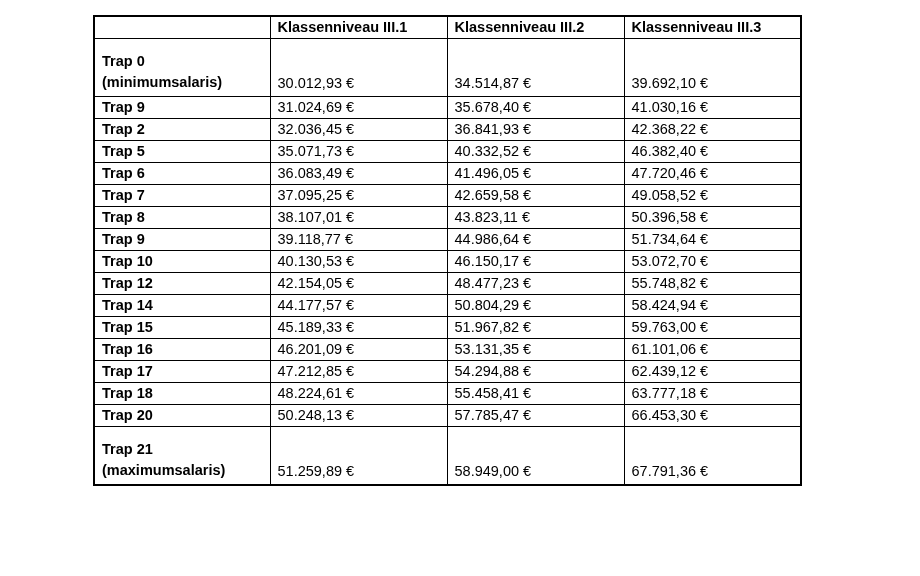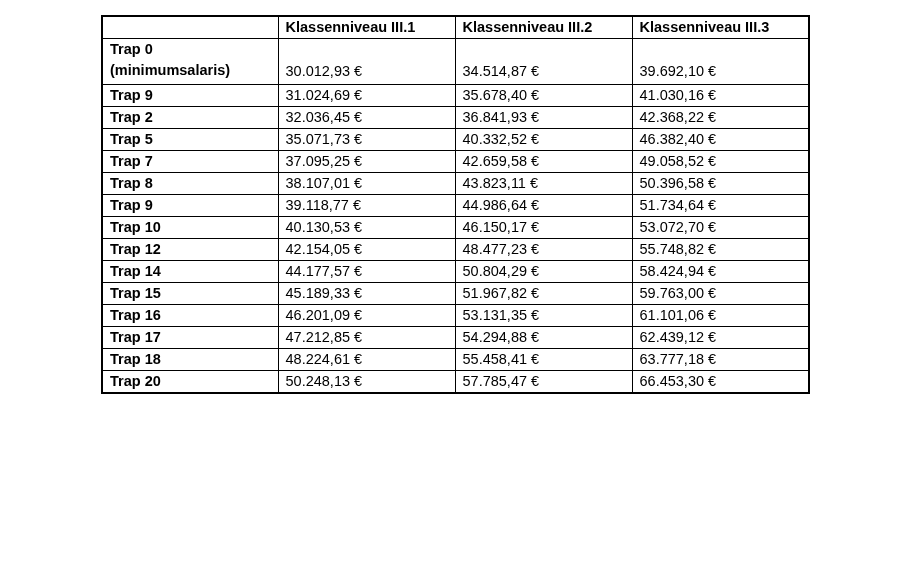--- a/index.html
+++ b/index.html
@@ -9,21 +9,21 @@
   }
   body {
     width: 920px;
     height: 576px;
     position: relative;
     font-family: "Liberation Sans", sans-serif;
     color: #000000;
   }
   .table-wrap {
     position: absolute;
-    left: 101px;
+    left: 93px;
     top: 15px;
   }
   table {
     border-collapse: collapse;
     table-layout: fixed;
     width: 707px;
     border: 2px solid #000000;
   }
   col.c0 { width: 176px; }
   col.c1 { width: 177px; }
@@ -46,21 +46,21 @@
   td.label {
     font-weight: bold;
   }
   tr.double td {
     height: 43px;
     vertical-align: bottom;
     padding-bottom: 2px;
   }
   tr.double td.label {
     vertical-align: top;
-    padding-top: 0;
+    padding-top: 12px;
   }
 </style>
 </head>
 <body>
 
 <div class="table-wrap">
   <table>
     <colgroup>
       <col class="c0">
         <col class="c1">
@@ -95,20 +95,26 @@
           <td class="label">Trap 2</td>
           <td>32.036,45 €</td>
           <td>36.841,93 €</td>
           <td>42.368,22 €</td>
         </tr>
         <tr>
           <td class="label">Trap 5</td>
           <td>35.071,73 €</td>
           <td>40.332,52 €</td>
           <td>46.382,40 €</td>
+        </tr>
+        <tr>
+          <td class="label">Trap 6</td>
+          <td>36.083,49 €</td>
+          <td>41.496,05 €</td>
+          <td>47.720,46 €</td>
         </tr>
         <tr>
           <td class="label">Trap 7</td>
           <td>37.095,25 €</td>
           <td>42.659,58 €</td>
           <td>49.058,52 €</td>
         </tr>
         <tr>
           <td class="label">Trap 8</td>
           <td>38.107,01 €</td>
@@ -162,15 +168,24 @@
           <td>48.224,61 €</td>
           <td>55.458,41 €</td>
           <td>63.777,18 €</td>
         </tr>
         <tr>
           <td class="label">Trap 20</td>
           <td>50.248,13 €</td>
           <td>57.785,47 €</td>
           <td>66.453,30 €</td>
         </tr>
+        <tr class="double">
+          <td class="label">
+            <div>Trap 21</div>
+            <div>(maximumsalaris)</div>
+          </td>
+          <td>51.259,89 €</td>
+          <td>58.949,00 €</td>
+          <td>67.791,36 €</td>
+        </tr>
       </tbody>
   </table>
 </div>
 
 </body></html>

